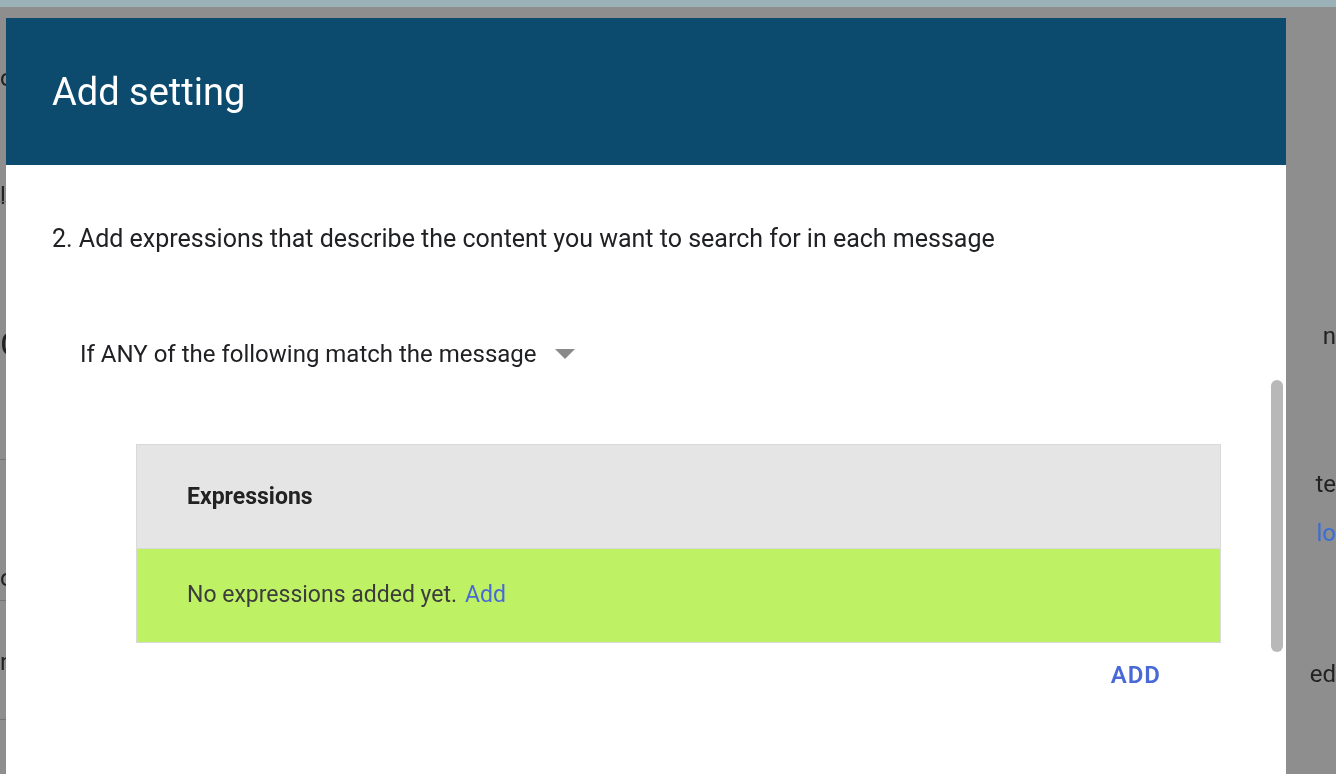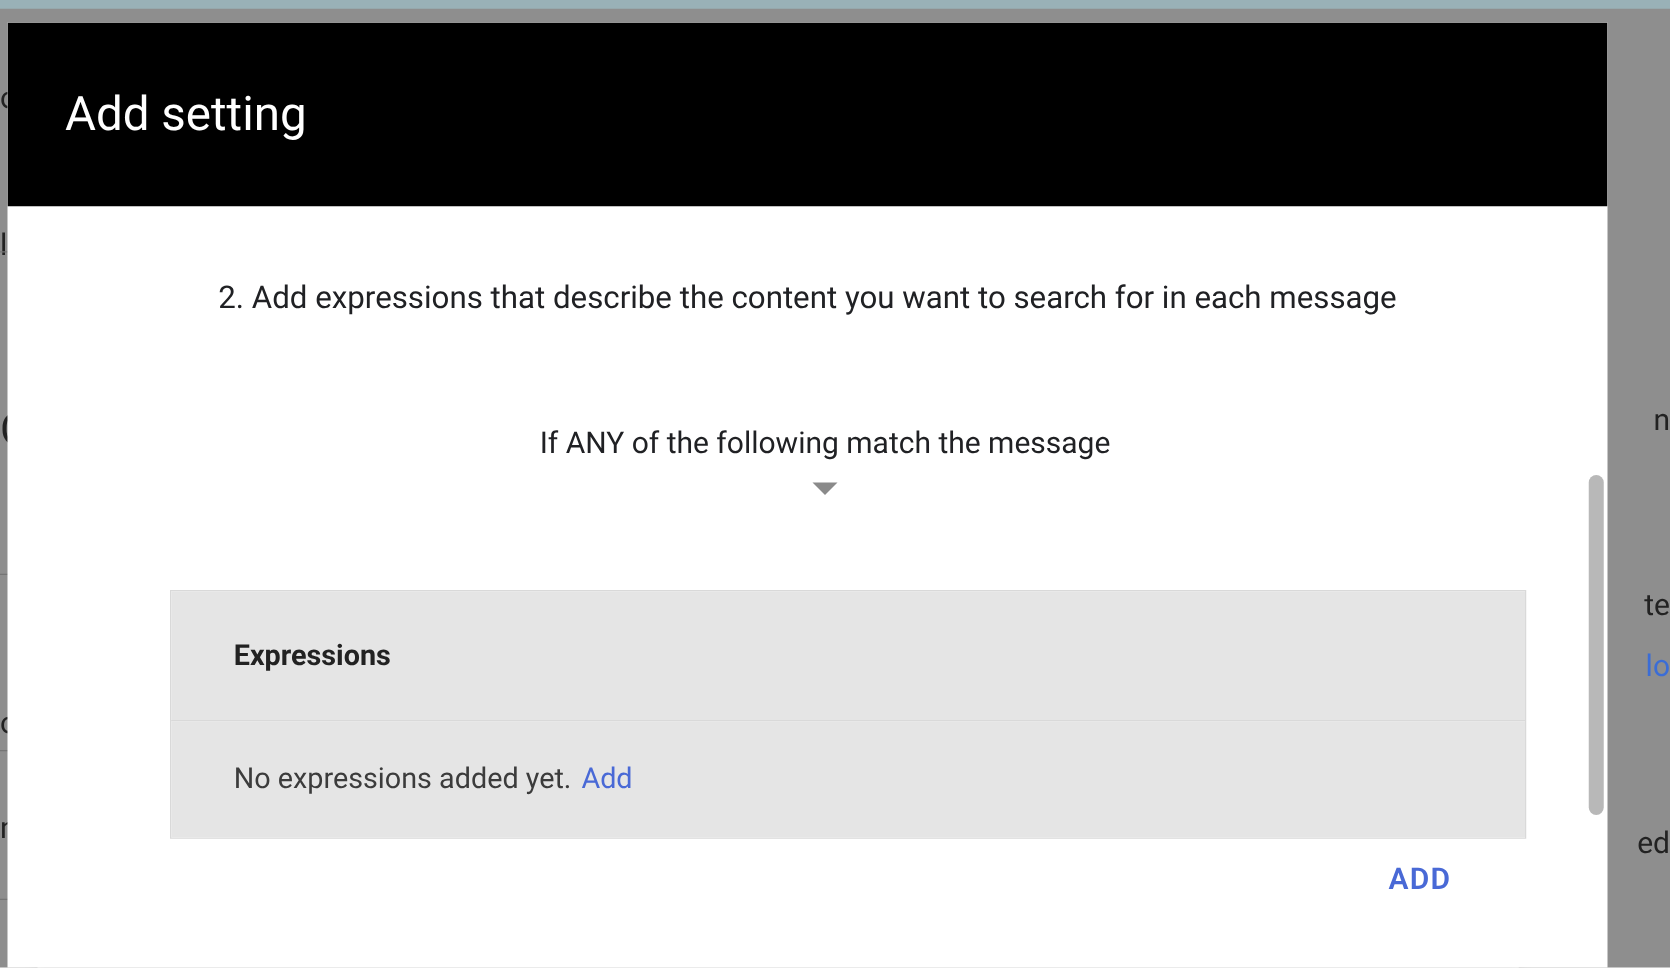--- a/index.html
+++ b/index.html
@@ -72,49 +72,47 @@
       position: absolute;
       top: 18px;
       left: 6px;
       width: 1280px;
       height: 756px;
       background: #fff;
       z-index: 20;
       overflow: hidden;
     }
     .modal-header {
-      background: #000000;
+      background: #0c4a6e;
       height: 147px;
       display: flex;
       align-items: center;
       padding-left: 46px;
     }
     .modal-title {
       color: #fff;
       font-size: 38px;
       font-weight: 400;
     }
     .modal-body {
       padding: 56px 46px 0 46px;
       position: relative;
     }
     .step-text {
       color: #202124;
       font-size: 25px;
       font-weight: 400;
       line-height: 1.4;
-      text-align: center;
     }
     .dropdown-row {
       margin-top: 84px;
       margin-left: 28px;
       display: flex;
       align-items: center;
       gap: 18px;
-      flex-direction: column;
     }
     .dropdown-label {
       color: #202124;
       font-size: 24px;
       font-weight: 400;
     }
     .dropdown-caret {
       width: 0;
       height: 0;
       border-left: 10px solid transparent;
@@ -133,21 +131,21 @@
       background: #e5e5e5;
       border-bottom: 1px solid #d9d9d9;
       padding: 38px 50px;
     }
     .expressions-header-text {
       font-size: 23px;
       font-weight: 700;
       color: #222;
     }
     .expressions-body {
-      background: #e5e5e5;
+      background: #bef264;
       padding: 32px 50px 34px 50px;
       display: flex;
       align-items: center;
       gap: 8px;
     }
     .empty-text {
       font-size: 23px;
       color: #3c3c3c;
     }
     .add-link {

